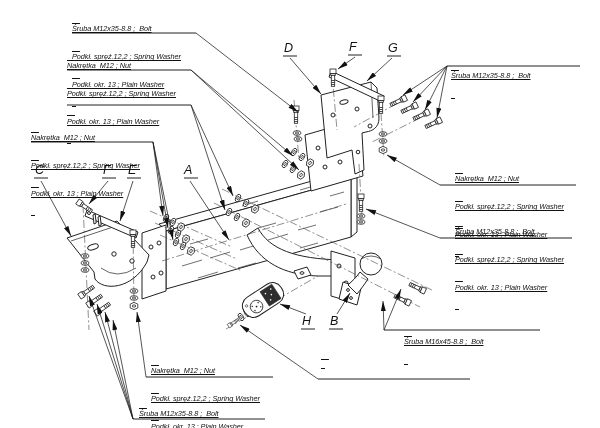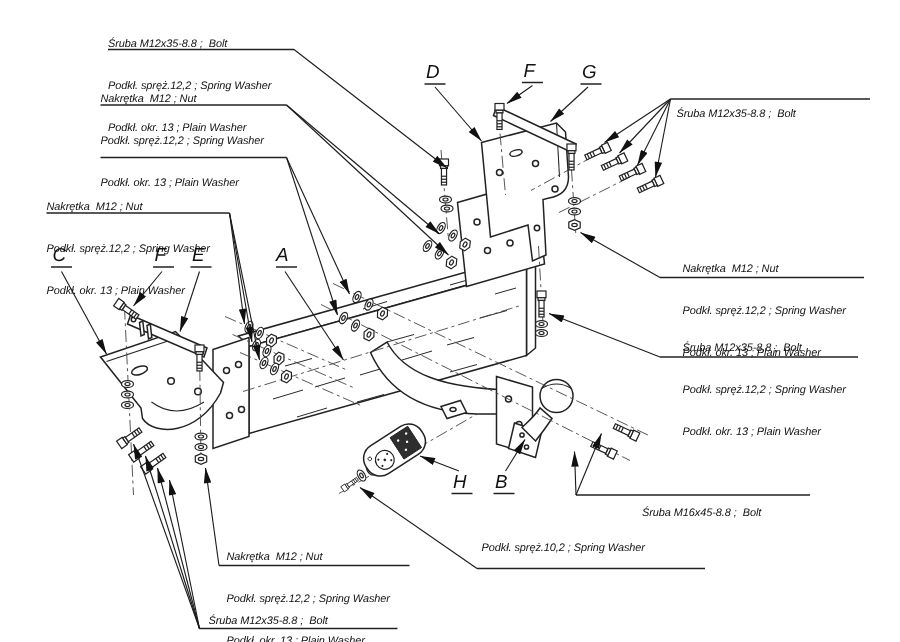--- a/index.html
+++ b/index.html
@@ -3,21 +3,21 @@
 <meta charset="utf-8">
 <style>
   html,body{margin:0;padding:0;background:#fff;}
   .stage{
     position:relative;width:600px;height:428px;background:#ffffff;overflow:hidden;
     font-family:"Liberation Sans",sans-serif;color:#111;
   }
   .stage svg{position:absolute;left:0;top:0;}
   .cl{
     position:absolute;font-style:italic;font-size:7.3px;line-height:9.2px;
-    color:#111;white-space:pre;letter-spacing:-0.05px;
+    color:#111;white-space:pre;letter-spacing:-0.05px;text-decoration:underline;
   }
   .ltr{
     position:absolute;font-style:italic;font-size:12.5px;line-height:13px;color:#111;
   }
 </style>
 </head>
 <body>
 
 <div class="stage">
 
@@ -293,25 +293,24 @@
   <div class="cl" style="left:455px;top:156px">
     <div>Nakrętka  M12 ; Nut</div>
     <div>Podkł. spręż.12,2 ; Spring Washer</div>
     <div>Podkł. okr. 13 ; Plain Washer</div>
   </div>
   <div class="cl" style="left:455px;top:209px">
     <div>Śruba M12x35-8.8 ;  Bolt</div>
     <div>Podkł. spręż.12,2 ; Spring Washer</div>
     <div>Podkł. okr. 13 ; Plain Washer</div>
   </div>
-  <div class="cl" style="left:428px;top:319px">
+  <div class="cl" style="left:404px;top:319px">
     <div>Śruba M16x45-8.8 ;  Bolt</div>
   </div>
   <div class="cl" style="left:321px;top:342px">
-    <div>Podkł. spręż.10,2 ; Spring Washer</div>
     
   </div>
   <div class="cl" style="left:151px;top:348px">
     <div>Nakrętka  M12 ; Nut</div>
     <div>Podkł. spręż.12,2 ; Spring Washer</div>
     <div>Podkł. okr. 13 ; Plain Washer</div>
   </div>
   <div class="cl" style="left:139px;top:391px">
     <div>Śruba M12x35-8.8 ;  Bolt</div>
     

